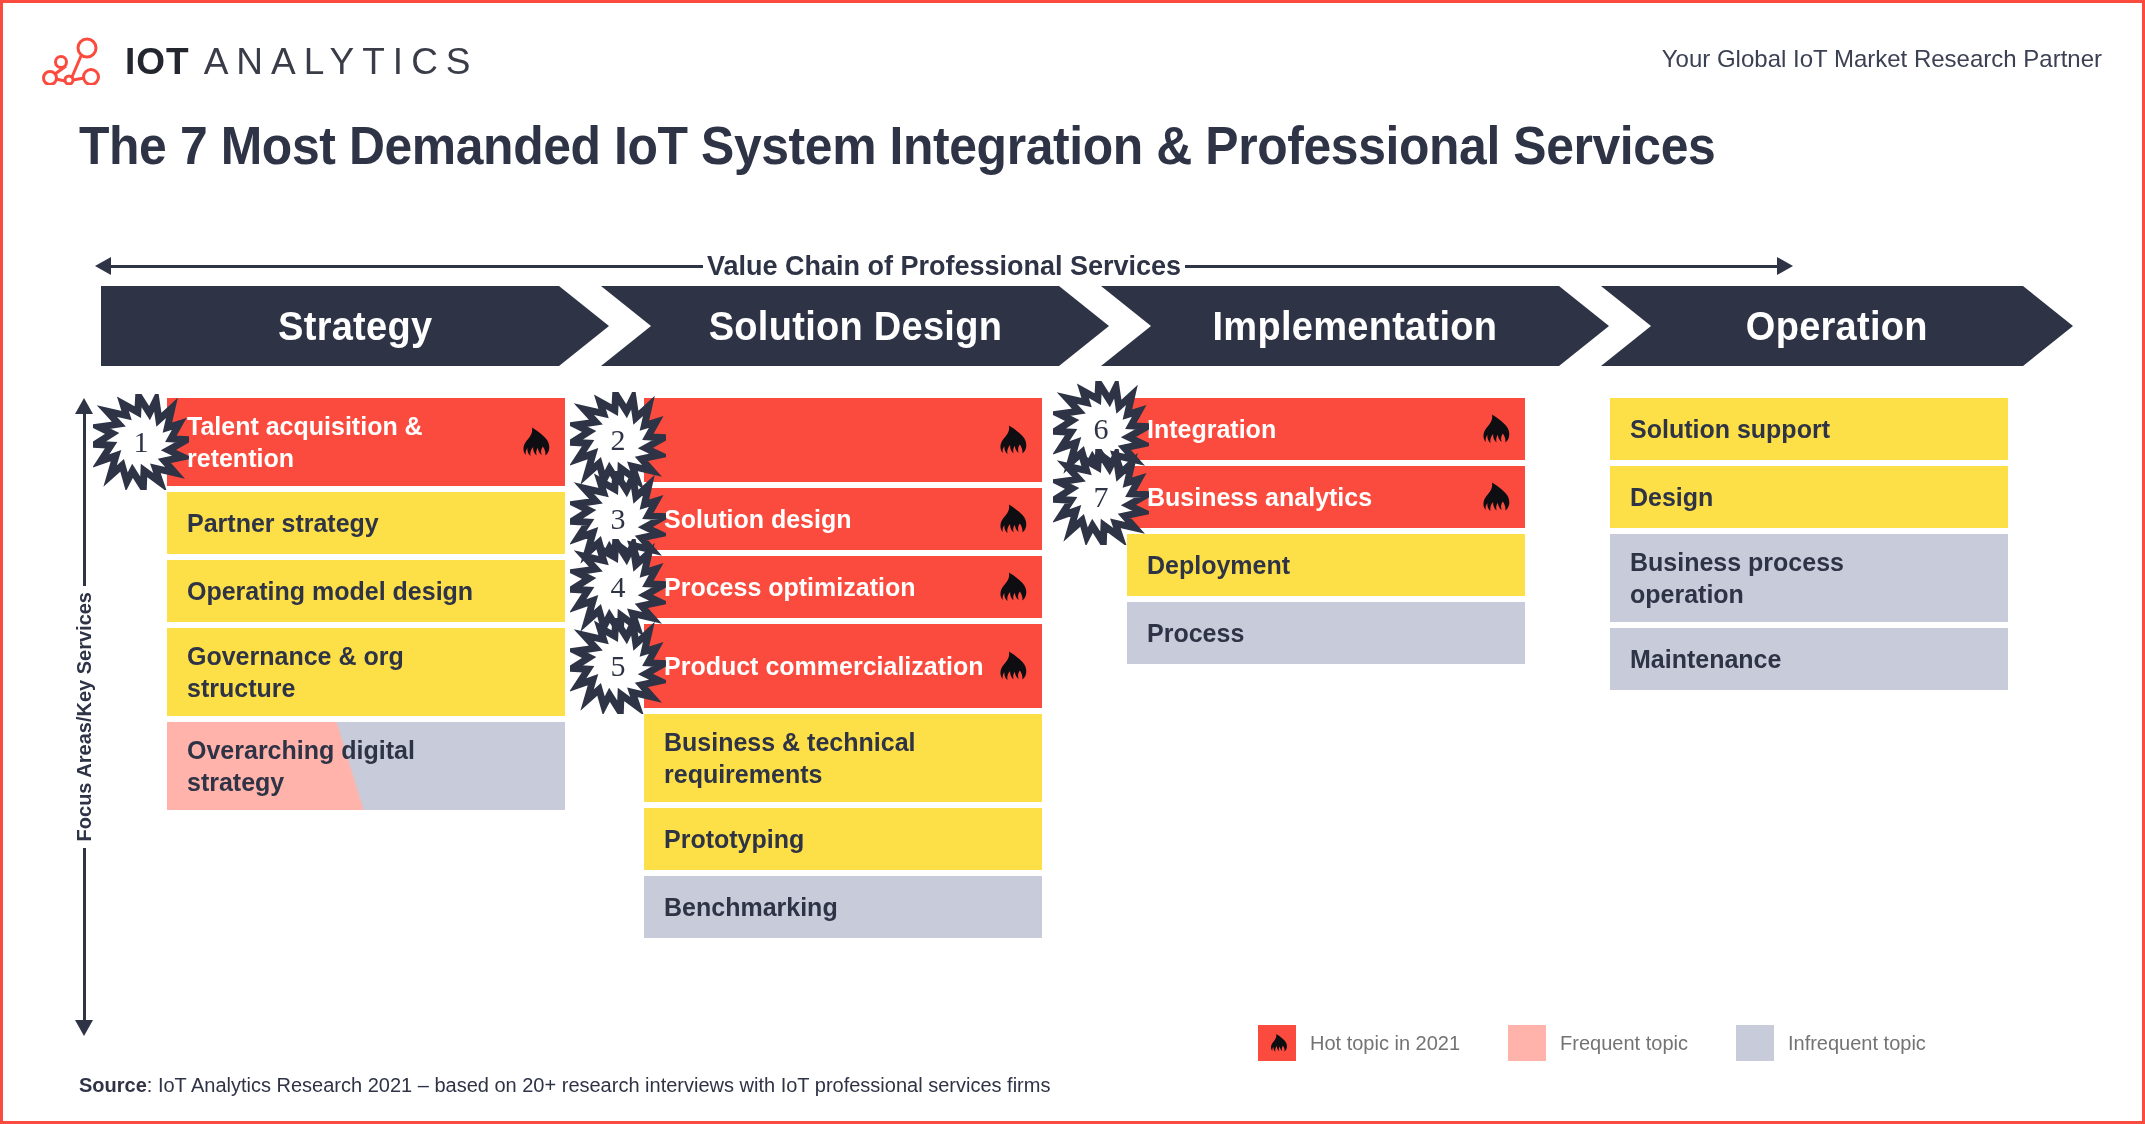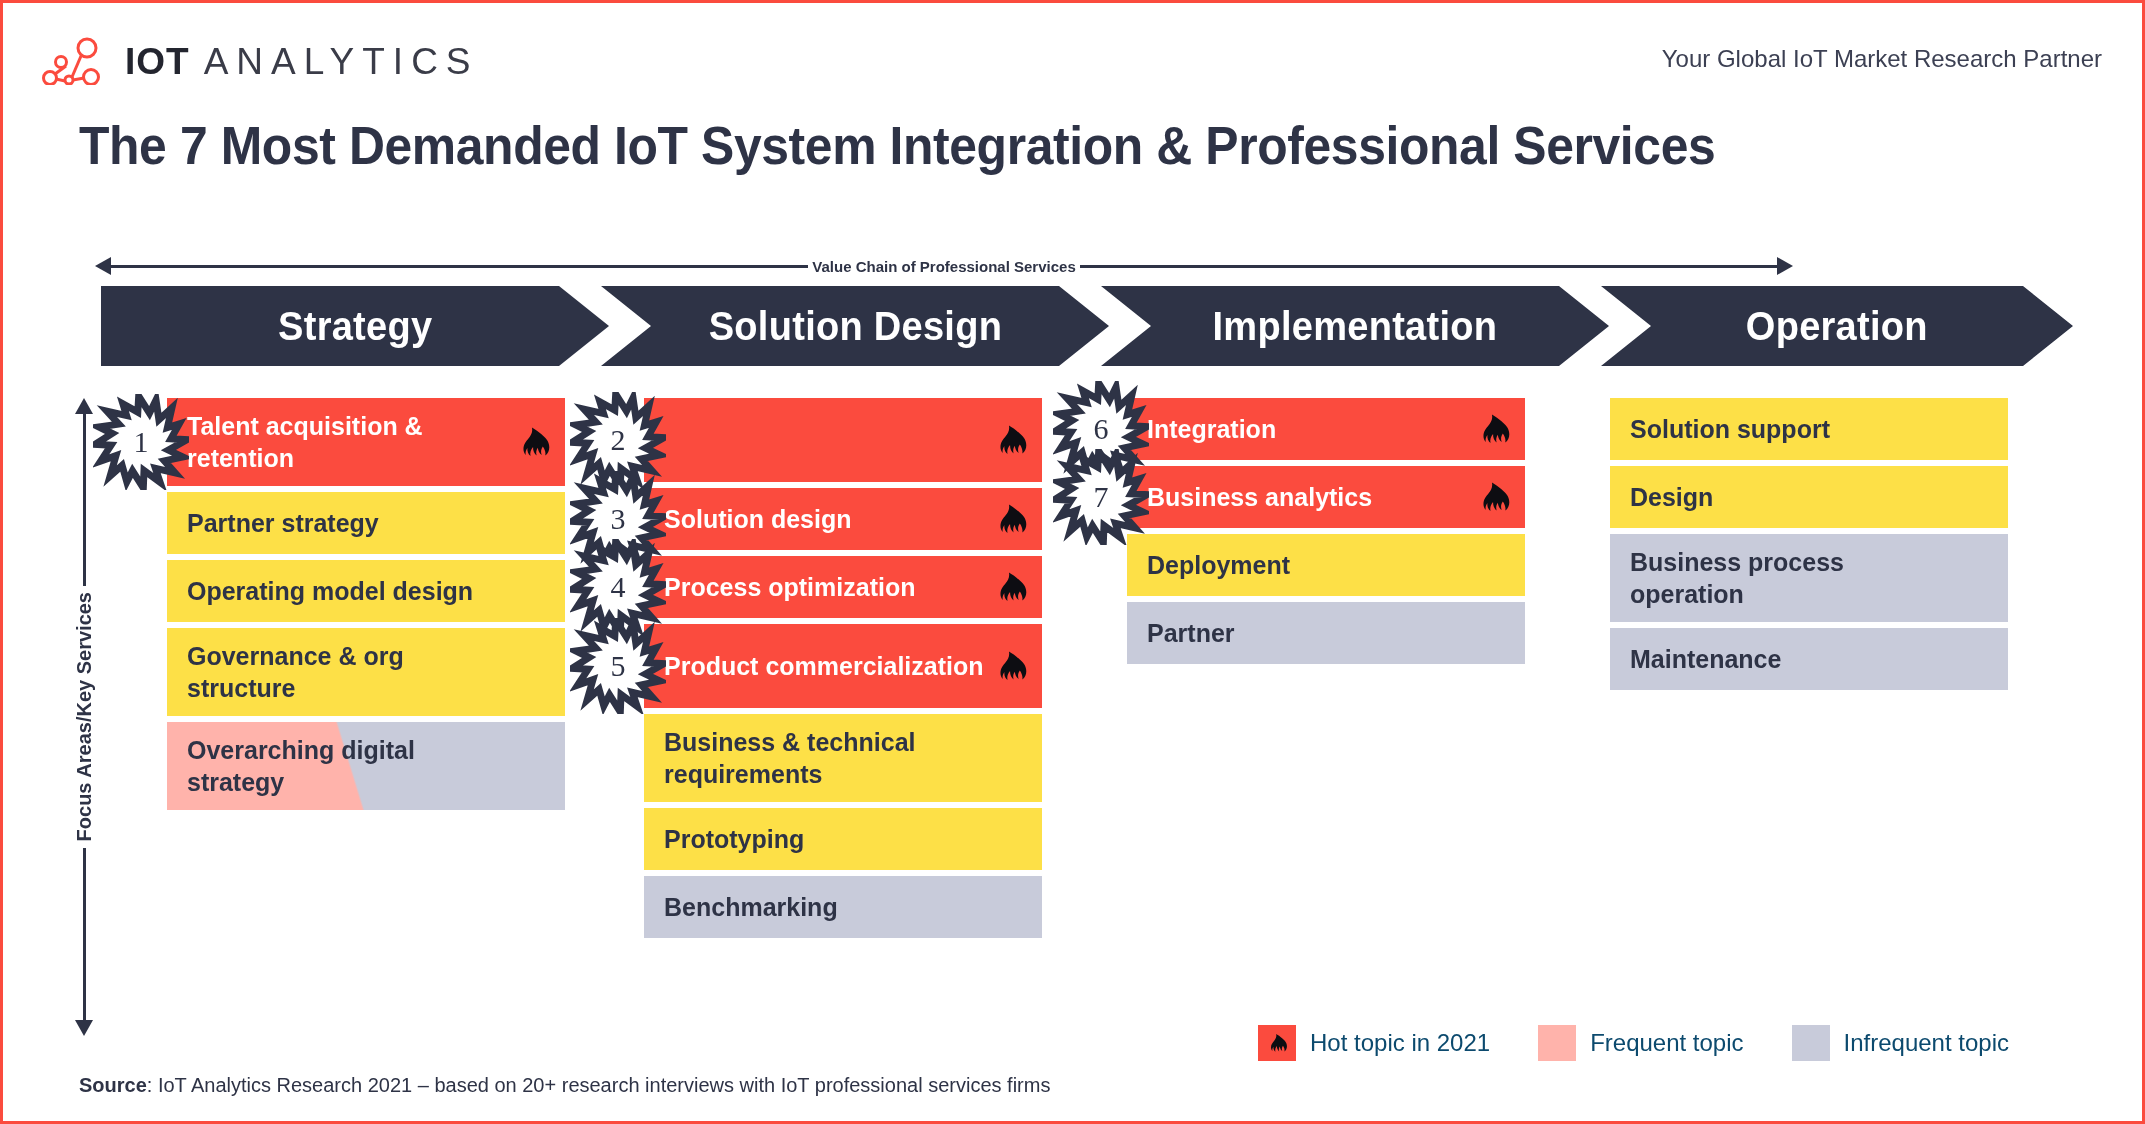--- a/index.html
+++ b/index.html
@@ -79,21 +79,21 @@
     height: 30px;
     display: flex;
     align-items: center;
   }
   .vc-line {
     flex: 1 1 auto;
     height: 3px;
     background: #2e3346;
   }
   .vc-label {
-    font-size: 15px;
+    font-size: 27px;
     font-weight: 700;
     color: #2e3346;
     white-space: nowrap;
     padding: 0 4px;
   }
   .arrow-head-l, .arrow-head-r {
     width: 0; height: 0;
     border-top: 9px solid transparent;
     border-bottom: 9px solid transparent;
   }
@@ -239,21 +239,21 @@
     display: flex;
     align-items: center;
     gap: 48px;
   }
   .leg-item { display: flex; align-items: center; gap: 14px; }
   .leg-swatch { width: 38px; height: 36px; display: block; position: relative; }
   .leg-swatch.hot { background: #fb4b3e; }
   .leg-swatch.frequent { background: #ffb3ab; }
   .leg-swatch.infreq { background: #c8cbda; }
   .leg-swatch.hot svg { position: absolute; left: 9px; top: 4px; width: 21px; height: 28px; }
-  .leg-label { font-size: 24px; color: #0c4a6e; white-space: nowrap; }
+  .leg-label { font-size: 20px; color: #737373; white-space: nowrap; }
 
   .source {
     position: absolute;
     left: 76px;
     bottom: 24px;
     font-size: 20px;
     color: #2e3346;
     white-space: nowrap;
   }
   .source b { font-weight: 700; }
@@ -424,21 +424,21 @@
             <svg viewBox="0 0 96 96">
               <polygon points="45.7,2.1 56.5,19.2 63.0,6.0 65.9,25.8 78.9,13.9 74.4,33.6 86.2,29.9 77.9,44.8 93.9,45.7 75.4,56.1 90.0,63.0 71.4,66.9 82.1,78.9 62.4,74.4 67.1,88.3 51.0,76.4 50.3,93.9 39.5,76.8 33.8,87.9 29.1,71.4 17.1,82.1 23.0,61.6 7.7,67.1 18.1,51.2 2.1,50.3 19.2,39.5 6.0,33.0 25.8,30.1 13.9,17.1 33.6,21.6 29.9,9.8 44.8,18.1" fill="#ffffff" stroke="#2e3346" stroke-width="7" stroke-linejoin="miter"></polygon>
             </svg>
             <div class="num">7</div>
           </div>
         </div>
         <div class="cell frequent">
           <span class="cell-text">Deployment</span>
         </div>
         <div class="cell infreq">
-          <span class="cell-text">Partner</span>
+          <span class="cell-text">Process</span>
         </div>
       </div>
       <div class="col k3">
         <div class="cell frequent">
           <span class="cell-text">Solution support</span>
         </div>
         <div class="cell frequent">
           <span class="cell-text">Design</span>
         </div>
         <div class="cell infreq h2">

